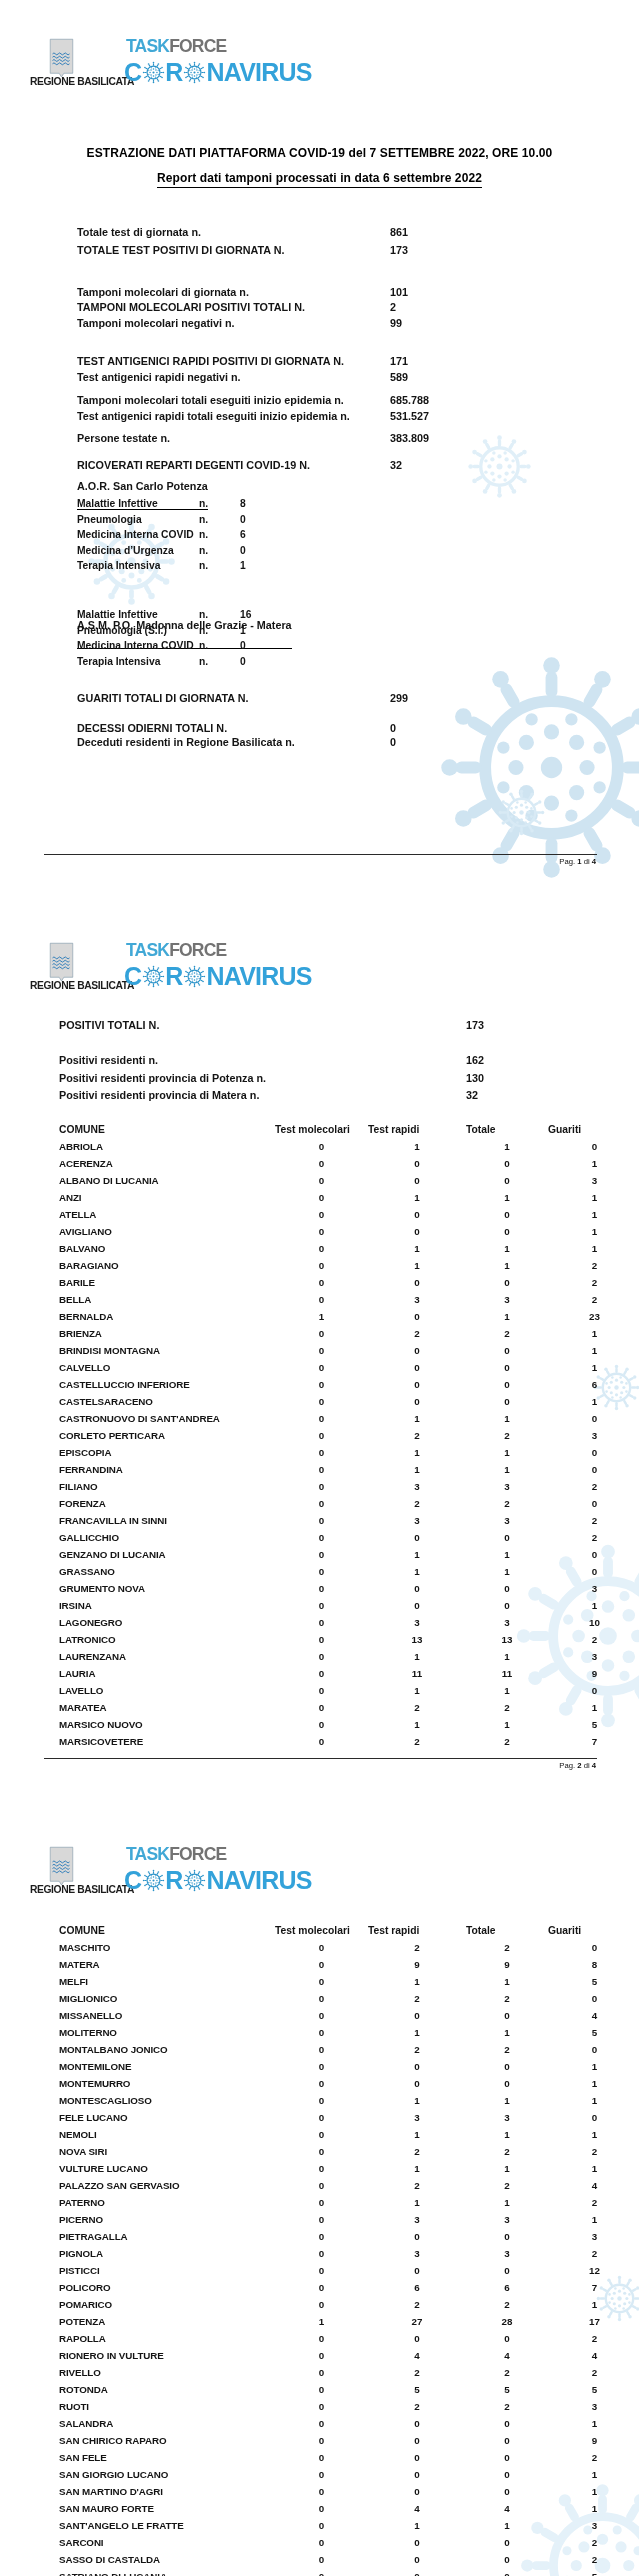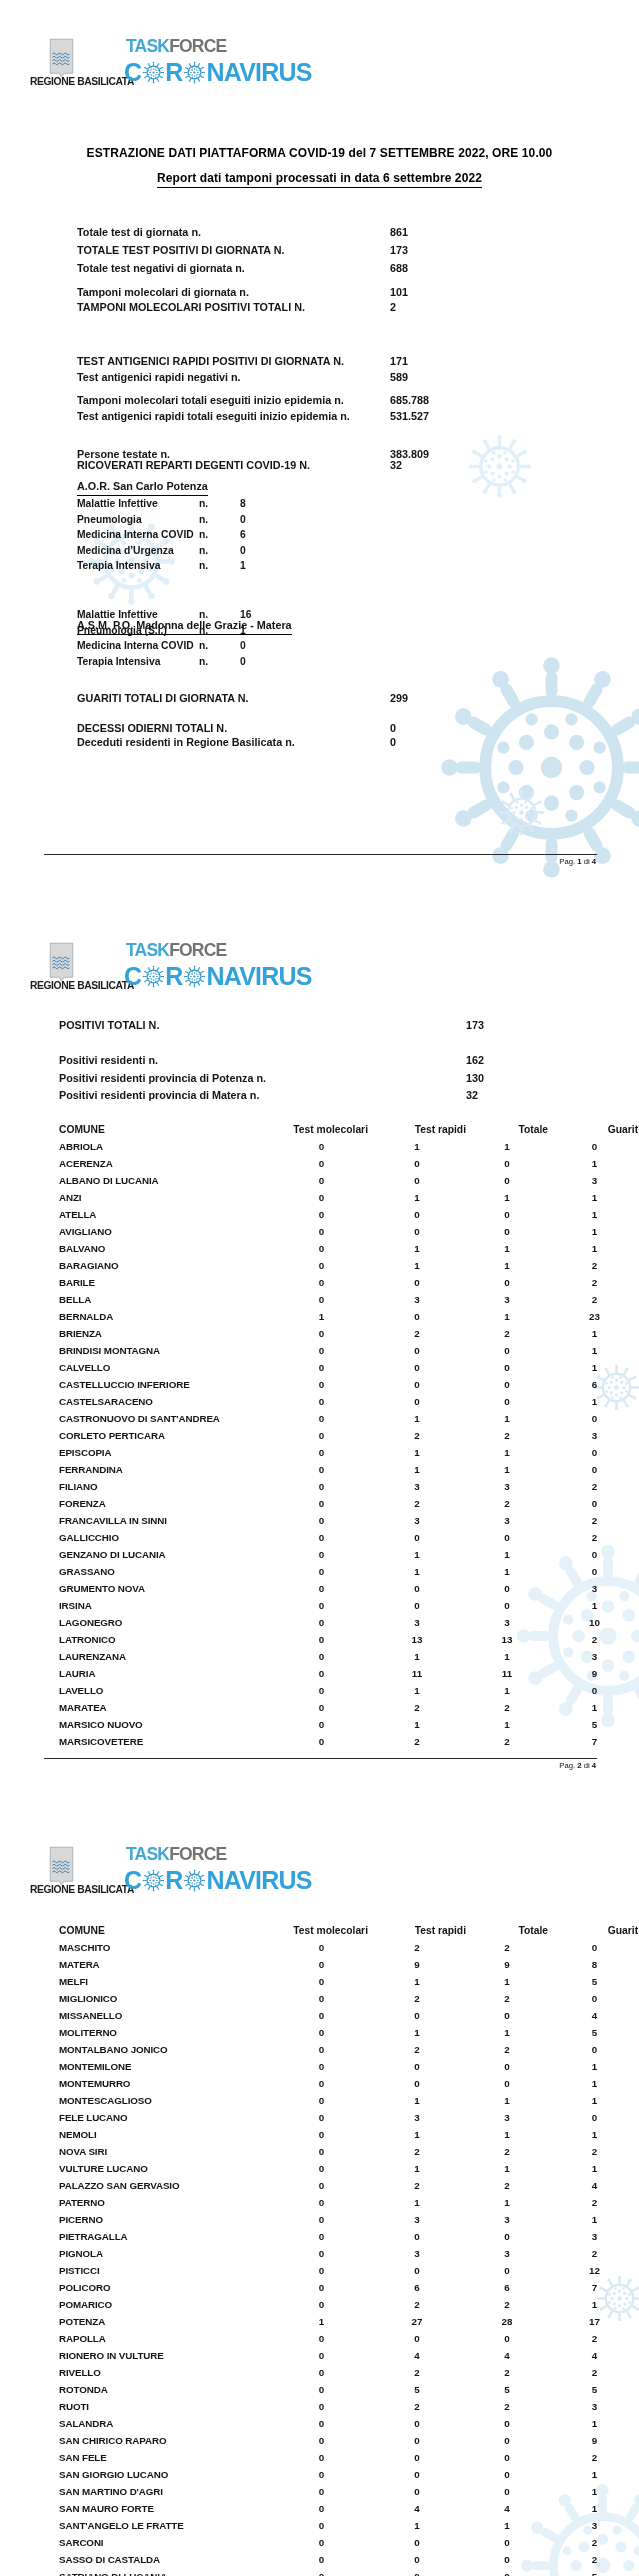--- a/index.html
+++ b/index.html
@@ -31,31 +31,31 @@
 
   
   .srow{position:absolute;left:77px;width:515px;height:16.5px;line-height:16.5px;
     font-size:10.8px;font-weight:700;z-index:1;white-space:nowrap}
   .srow .sv{position:absolute;left:313px}
   .srow2{left:59px}
   .srow2 .sv{left:407px}
 
   
   .hosp-title{position:absolute;left:77px;font-size:10.8px;font-weight:800;z-index:1;white-space:nowrap}
-  .hosp-title span{border-bottom:1px solid #000;padding-bottom:3px}
+  .hosp-title span{border-bottom:1px solid #000;padding-bottom:17px}
   .dept{position:absolute;left:77px;width:309px;font-size:10.3px;font-weight:700;z-index:1}
   .drow{position:relative;height:15.5px;line-height:15.5px;white-space:nowrap}
   .drow .dn{position:absolute;left:122px}
   .drow .dv{position:absolute;left:163px}
 
   
   .tgrid{display:grid;grid-template-columns:216px 93px 98px 82px 93px}
   .thead{position:absolute;left:59px;width:582px;height:17px;line-height:17px;
     font-size:10.3px;font-weight:800;z-index:1;white-space:nowrap}
-  .thead .hc{text-align:right}
+  .thead .hc{text-align:left}
   .thead .hc0{text-align:left}
   .tbody{position:absolute;left:59px;width:582px;font-size:9.8px;font-weight:700;z-index:1}
   .trow{height:17px;line-height:17px}
   .tc{text-align:center}
   .tc0{text-align:left;letter-spacing:-0.1px;white-space:nowrap}
   .tc3{font-weight:800}
 
   
   .frule{position:absolute;left:44px;width:553px;top:854px;border-top:0.8px solid #2a2a2a;z-index:1}
   .fpag{position:absolute;right:43px;top:857px;font-size:7.7px;font-weight:400;color:#111;z-index:1}
@@ -160,28 +160,28 @@
         </svg>
         <span>NAVIRUS</span>
       </div>
   </div>
 
   <div class="title" style="top:146px">ESTRAZIONE DATI PIATTAFORMA COVID-19 del 7 SETTEMBRE 2022, ORE 10.00</div>
   <div class="title t3" style="top:171px"><span>Report dati tamponi processati in data 6 settembre 2022</span></div>
 
   <div class="srow" style="top:224px"><span class="sl">Totale test di giornata n.</span><span class="sv">861</span></div>
   <div class="srow" style="top:242px"><span class="sl">TOTALE TEST POSITIVI DI GIORNATA N.</span><span class="sv">173</span></div>
-  <div class="srow" style="top:260px"><span class="sl">Totale test negativi di giornata n.</span><span class="sv">688</span></div>
   <div class="srow" style="top:284px"><span class="sl">Tamponi molecolari di giornata n.</span><span class="sv">101</span></div>
   <div class="srow" style="top:299px"><span class="sl">TAMPONI MOLECOLARI POSITIVI TOTALI N.</span><span class="sv">2</span></div>
+  <div class="srow" style="top:315px"><span class="sl">Tamponi molecolari negativi n.</span><span class="sv">99</span></div>
   <div class="srow" style="top:353px"><span class="sl">TEST ANTIGENICI RAPIDI POSITIVI DI GIORNATA N.</span><span class="sv">171</span></div>
   <div class="srow" style="top:369px"><span class="sl">Test antigenici rapidi negativi n.</span><span class="sv">589</span></div>
   <div class="srow" style="top:392px"><span class="sl">Tamponi molecolari totali eseguiti inizio epidemia n.</span><span class="sv">685.788</span></div>
   <div class="srow" style="top:408px"><span class="sl">Test antigenici rapidi totali eseguiti inizio epidemia n.</span><span class="sv">531.527</span></div>
-  <div class="srow" style="top:446px"><span class="sl">Persone testate n.</span><span class="sv">383.809</span></div>
+  <div class="srow" style="top:430px"><span class="sl">Persone testate n.</span><span class="sv">383.809</span></div>
   <div class="srow" style="top:457px"><span class="sl">RICOVERATI REPARTI DEGENTI COVID-19 N.</span><span class="sv">32</span></div>
 
   <div class="hosp-title" style="top:480px"><span>A.O.R. San Carlo Potenza</span></div>
   <div class="dept" style="top:496px">
       <div class="drow"><span class="dl">Malattie Infettive</span><span class="dn">n.</span><span class="dv">8</span></div>
       <div class="drow"><span class="dl">Pneumologia</span><span class="dn">n.</span><span class="dv">0</span></div>
       <div class="drow"><span class="dl">Medicina Interna COVID</span><span class="dn">n.</span><span class="dv">6</span></div>
       <div class="drow"><span class="dl">Medicina d’Urgenza</span><span class="dn">n.</span><span class="dv">0</span></div>
       <div class="drow"><span class="dl">Terapia Intensiva</span><span class="dn">n.</span><span class="dv">1</span></div>
     </div>

